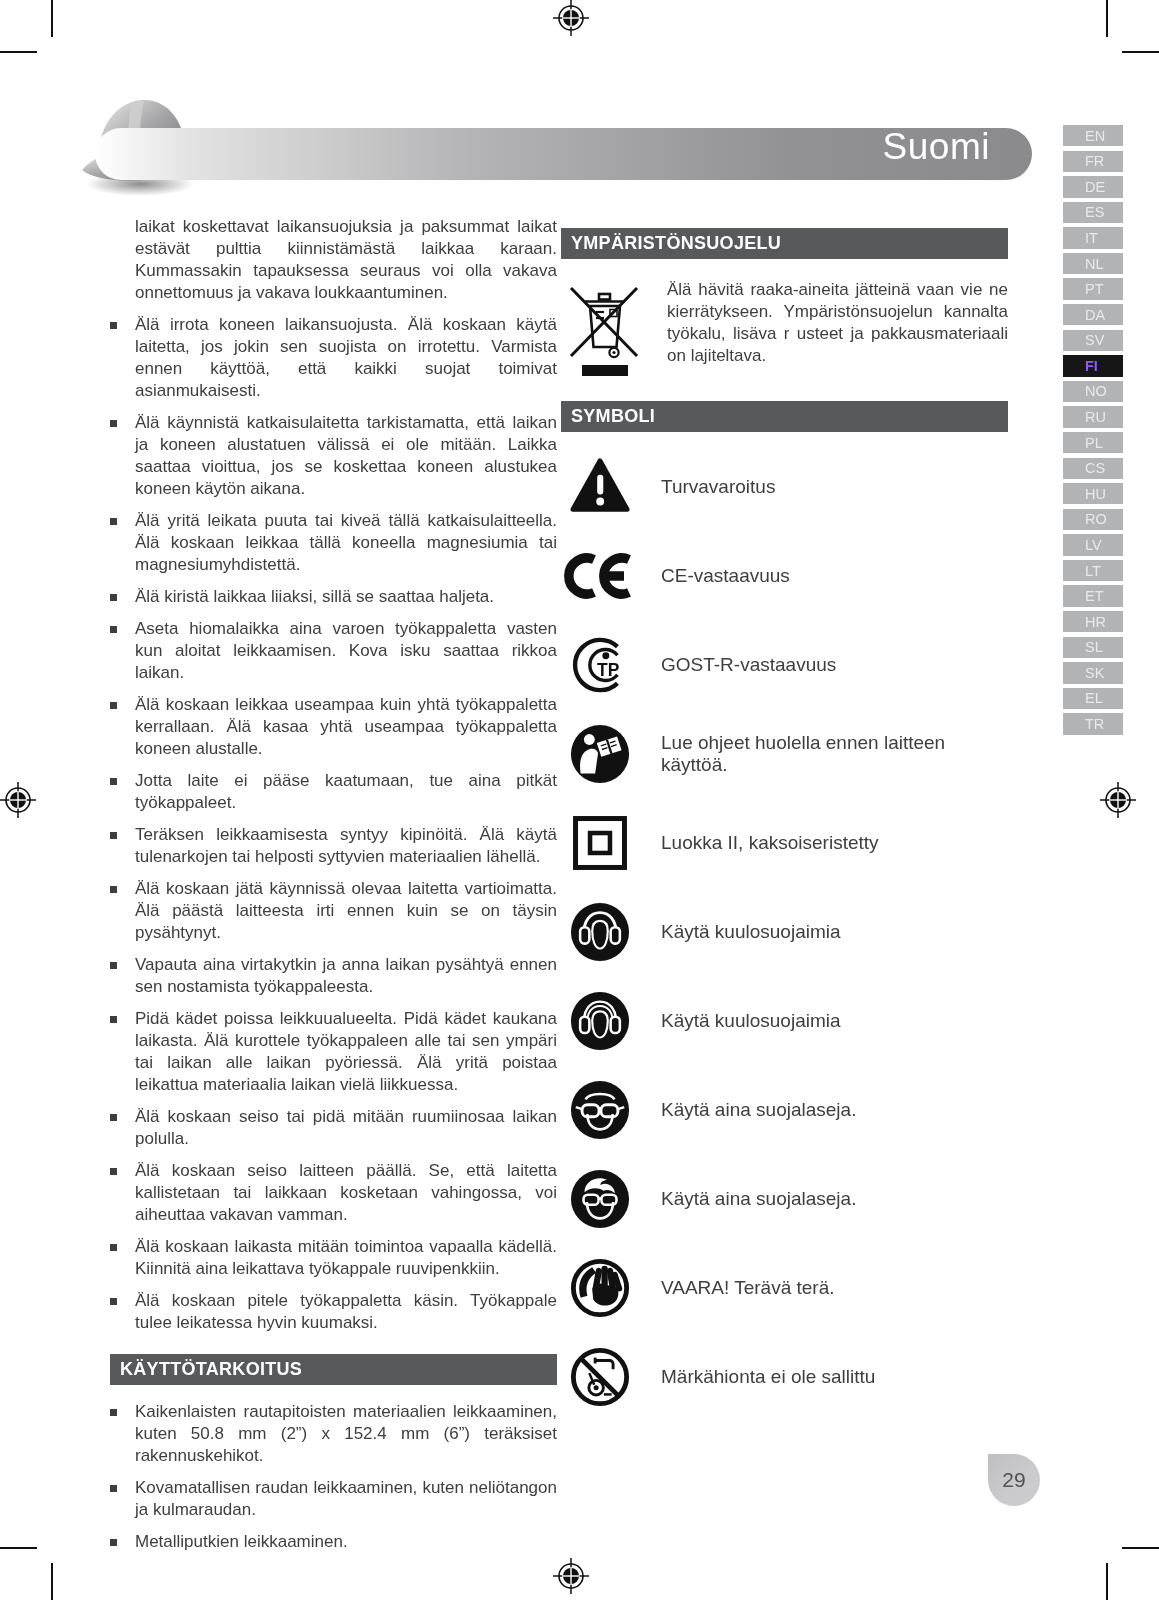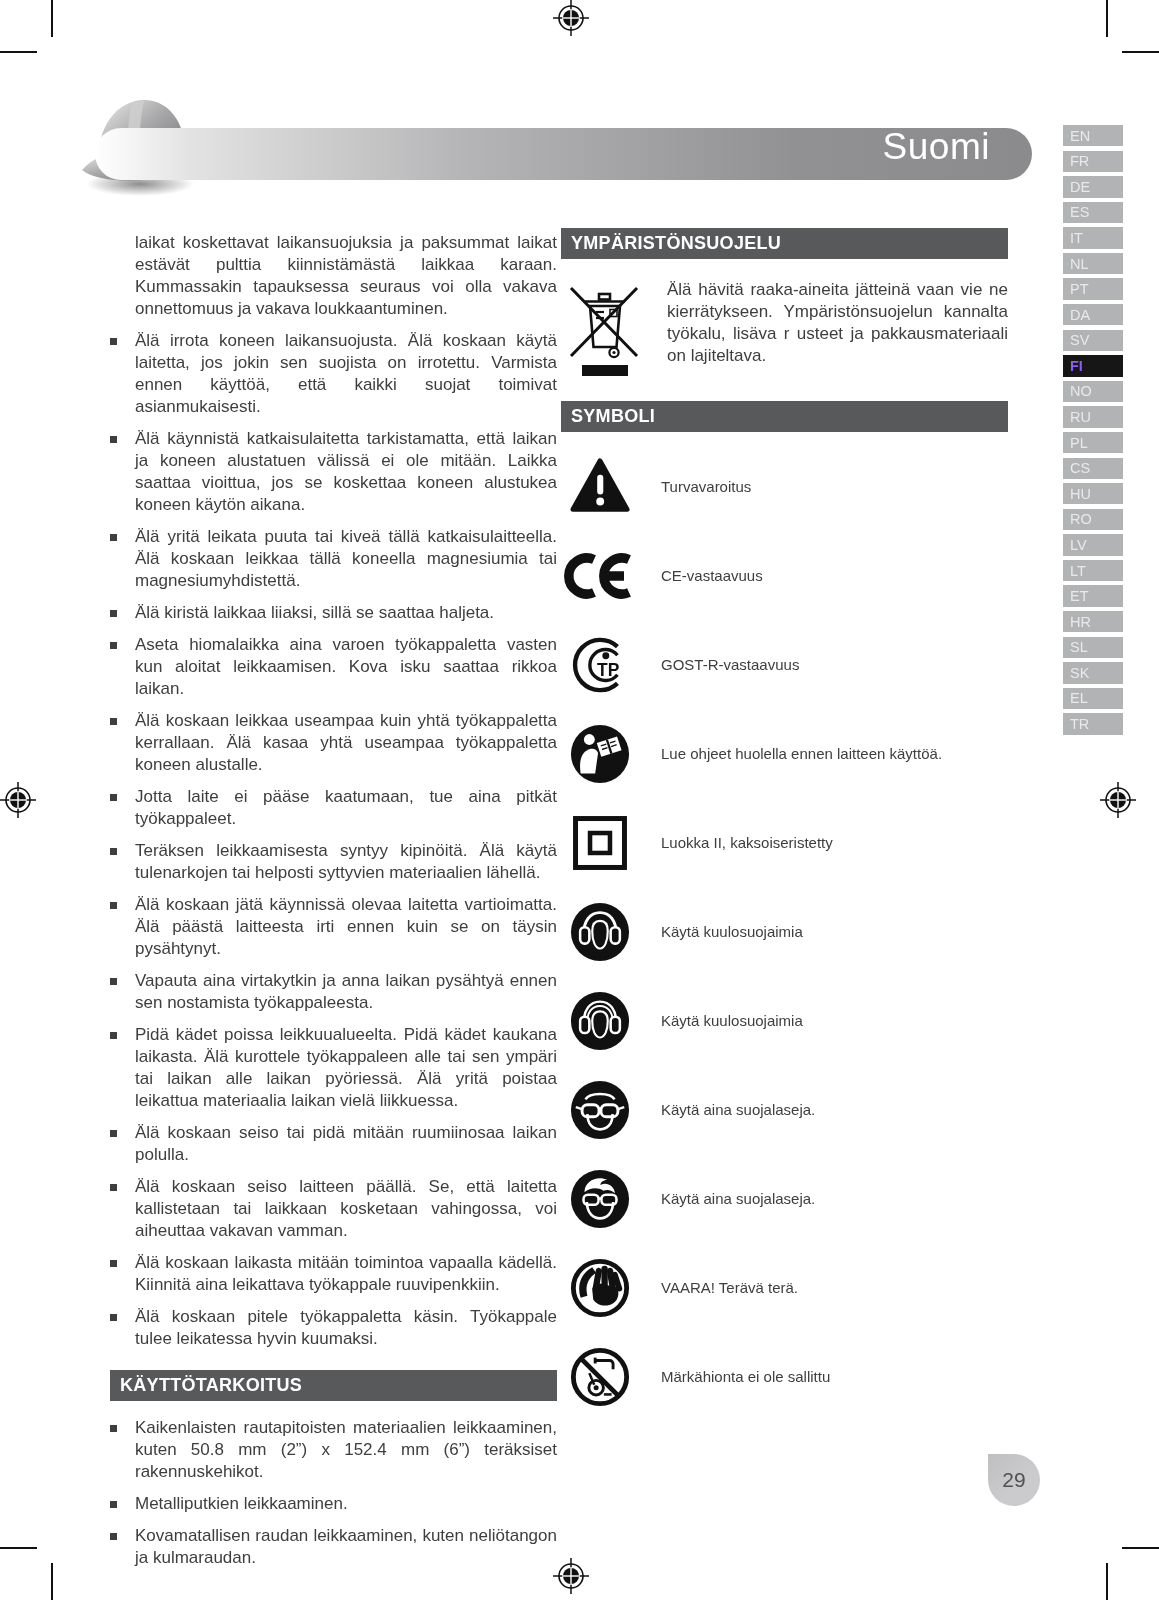--- a/index.html
+++ b/index.html
@@ -20,46 +20,46 @@
     background:linear-gradient(to right,#ffffff 0%,#e3e3e3 10%,#b4b4b6 40%,#919193 75%,#8b8b8d 100%);
     display:flex;align-items:flex-start;justify-content:flex-end;
   }
   .banner .title{
     color:#ffffff;font-size:37px;letter-spacing:.5px;padding-right:42px;line-height:1;
   }
   
   .lang-col{position:absolute;left:1063px;top:125px;display:flex;flex-direction:column;gap:4.2px;}
   .lang-tab{
     width:60px;height:21.4px;box-sizing:border-box;background:#b2b3b5;color:#e9e9ea;
-    font-size:14.5px;padding-left:7px;display:flex;align-items:center;flex:none;
+    font-size:14.5px;padding-left:22px;display:flex;align-items:center;flex:none;
   }
   .lang-tab.active{background:#161616;color:#8b5cf6;font-weight:bold;}
   
   .col-left{position:absolute;left:110px;top:216px;width:447px;}
   .col-right{position:absolute;left:561px;top:228px;width:447px;}
   .body-text{font-size:17px;line-height:22px;text-align:justify;text-align-last:left;}
-  p.intro{margin:16px 0 10px 25px;}
+  p.intro{margin:0 0 10px 25px;}
   ul.blist{list-style:none;margin:0;padding:0;}
   ul.blist li{display:flex;margin:0 0 10px 0;}
   .sq{flex:none;width:7px;height:7px;background:#3e3e40;margin:8px 18px 0 0;}
   .bt{flex:1;}
   .secbar{
     height:31px;line-height:31px;background:#58595b;color:#ffffff;
     font-size:18px;font-weight:bold;padding-left:10px;letter-spacing:.3px;
   }
   .col-left .secbar{margin:20px 0 16px 0;}
   
   .env-row{display:flex;margin:20px 0 24px 0;}
   .env-icon{flex:none;width:72px;margin:2px 26px 0 8px;}
   .env-row p{margin:0;flex:1;}
   
   .symbols{margin-top:10px;}
   .symbol-row{display:flex;align-items:center;height:89px;}
   .sym-icon{flex:none;width:78px;display:flex;justify-content:center;align-items:center;}
-  .sym-label{margin-left:22px;font-size:15px;}
+  .sym-label{margin-left:22px;font-size:19px;}
   
   .page-badge{
     position:absolute;left:988px;top:1454px;width:52px;height:52px;
     background:linear-gradient(135deg,#bfbfc1 0%,#cbcbcd 60%);
     border-radius:0 26px 26px 26px;
     display:flex;align-items:center;justify-content:center;
     color:#515153;font-size:21px;
   }
   svg{display:block;}
 </style>
@@ -234,25 +234,25 @@
       </li>
   </ul>
   <div class="secbar">KÄYTTÖTARKOITUS</div>
   <ul class="blist">
     <li>
         <span class="sq"></span>
         <span class="bt">Kaikenlaisten rautapitoisten materiaalien leikkaaminen, kuten 50.8 mm (2”) x 152.4 mm (6”) teräksiset rakennuskehikot.</span>
       </li>
       <li>
         <span class="sq"></span>
+        <span class="bt">Kovamatallisen raudan leikkaaminen, kuten neliötangon ja kulmaraudan.</span>
+      </li>
+      <li>
+        <span class="sq"></span>
         <span class="bt">Metalliputkien leikkaaminen.</span>
-      </li>
-      <li>
-        <span class="sq"></span>
-        <span class="bt">Kovamatallisen raudan leikkaaminen, kuten neliötangon ja kulmaraudan.</span>
       </li>
   </ul>
 </div>
 
 <div class="col-right">
   <div class="secbar">YMPÄRISTÖNSUOJELU</div>
   <div class="env-row body-text">
     <span class="env-icon">
         <svg viewBox="0 0 72 96" width="72" height="96">
           <g fill="none" stroke="#111" stroke-width="2.6">

